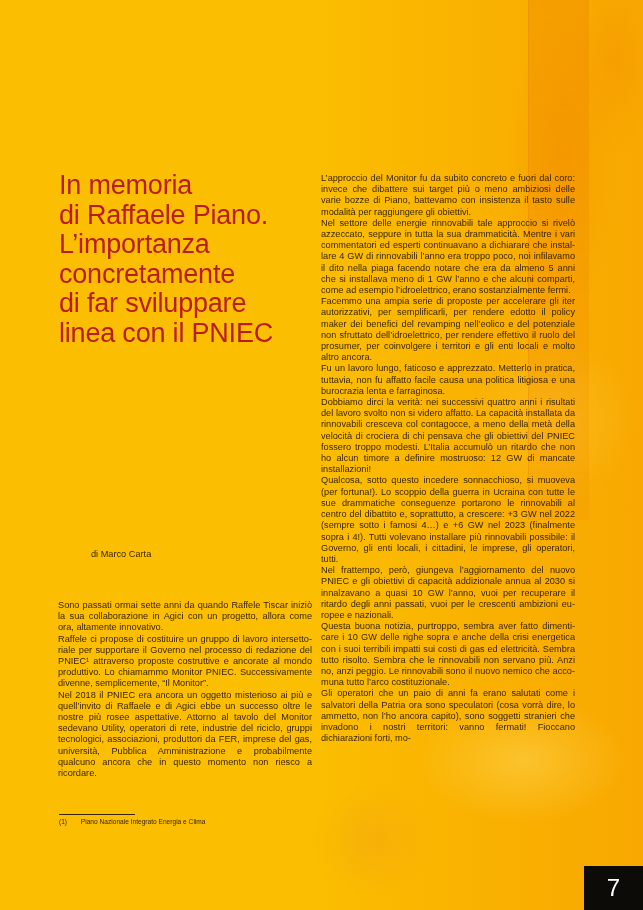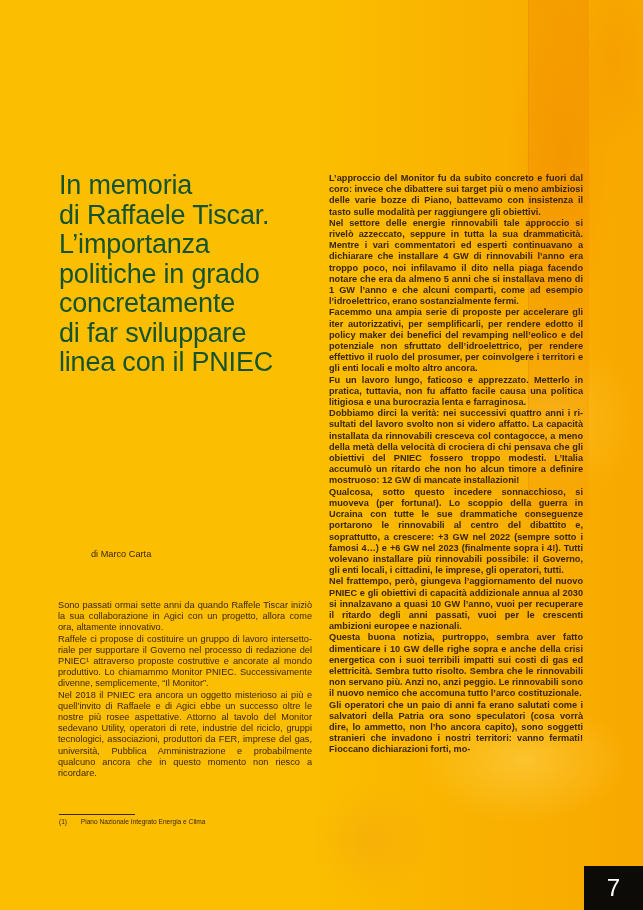--- a/index.html
+++ b/index.html
@@ -20,36 +20,36 @@
         radial-gradient(ellipse 90px 80px at 60px 840px, rgba(240,160,20,0.35), rgba(240,160,20,0) 70%),
         linear-gradient(90deg, rgba(251,190,0,0) 0%, rgba(247,160,0,0.45) 55%, rgba(246,150,0,0.55) 100%);
     }
     .bg-photo .col {
       position: absolute; left: 215px; top: 0; width: 60px; height: 520px;
       background: linear-gradient(180deg, rgba(238,130,0,0.35), rgba(238,130,0,0.15));
       border-left: 1px solid rgba(220,120,0,0.25);
     }
     .title {
       position: absolute; left: 59px; top: 171px; width: 260px;
-      font-size: 27px; line-height: 29.5px; color: #14532d;
+      font-size: 27px; line-height: 29.5px; color: #b91c1c;
       font-family: "Liberation Sans", sans-serif;
       letter-spacing: -0.2px; margin: 0; font-weight: normal;
     }
     .title span { display: block; white-space: nowrap; }
     .byline {
       position: absolute; left: 59px; top: 549px;
       font-size: 9.2px; color: #3a2606; margin-left: 32px;
     }
     .col-text {
       position: absolute; font-size: 9.2px; line-height: 11.2px;
       text-align: justify; color: #3a2606; hyphens: manual;
     }
     .col-text p { margin: 0; }
     .left-col { left: 58px; top: 600px; width: 254px; }
-    .right-col { left: 329px; top: 173px; width: 254px; font-weight: bold; }
+    .right-col { left: 321px; top: 173px; width: 254px; }
     .fn-rule {
       position: absolute; left: 59px; top: 814px; width: 76px; height: 0;
       border-top: 1px solid #3a2606;
     }
     .footnote {
       position: absolute; left: 59px; top: 818px; font-size: 6.6px; color: #3a2606;
     }
     .footnote .num { display: inline-block; width: 20px; }
     .page-num {
       position: absolute; left: 584px; top: 866px; width: 59px; height: 44px;
@@ -61,23 +61,22 @@
 </head>
 <body>
 
 <div class="page">
   <div class="bg-photo">
     <div class="col"></div>
   </div>
 
   <h1 class="title">
     <span>In memoria</span>
-    <span>di Raffaele Tiscar.</span>
+    <span>di Raffaele Piano.</span>
     <span>L’importanza</span>
-    <span>politiche in grado</span>
     <span>concretamente</span>
     <span>di far sviluppare</span>
     <span>linea con il PNIEC</span>
   </h1>
 
   <div class="byline">di Marco Carta</div>
 
   <div class="col-text left-col">
     <p>Sono passati ormai sette anni da quando Raffele Tiscar iniziò la sua collaborazione in Agici con un progetto, allora come ora, altamente innovativo.</p>
     <p>Raffele ci propose di costituire un gruppo di lavoro intersetto­riale per supportare il Governo nel processo di redazione del PNIEC¹ attraverso proposte costruttive e ancorate al mondo produttivo. Lo chiamammo Monitor PNIEC. Successivamente divenne, semplicemente, “Il Monitor”.</p>

